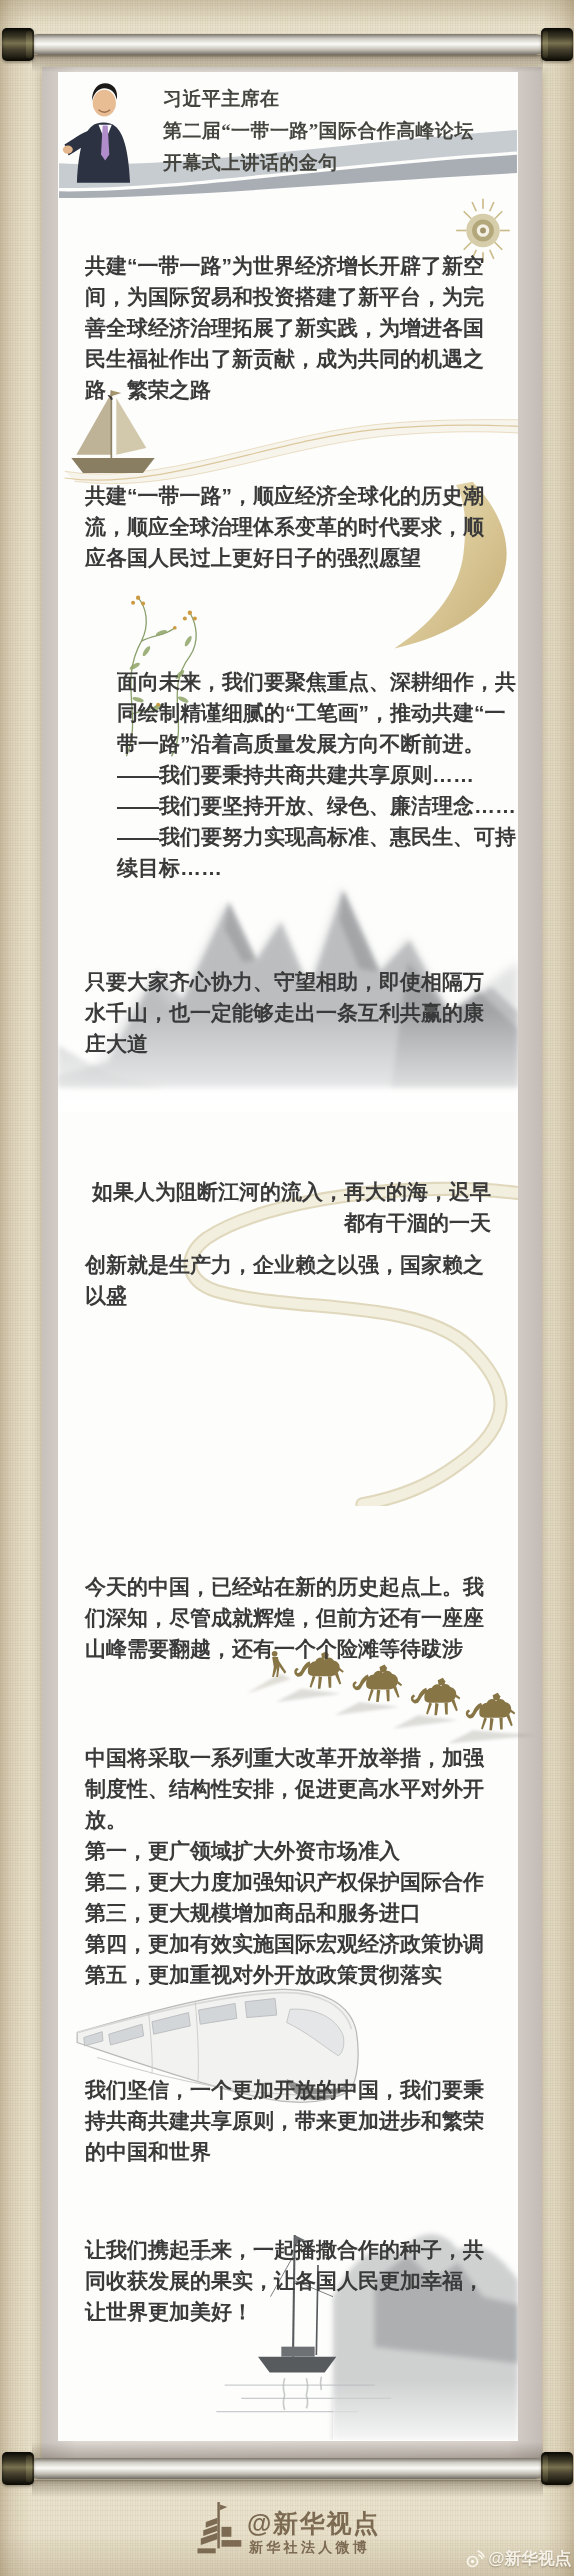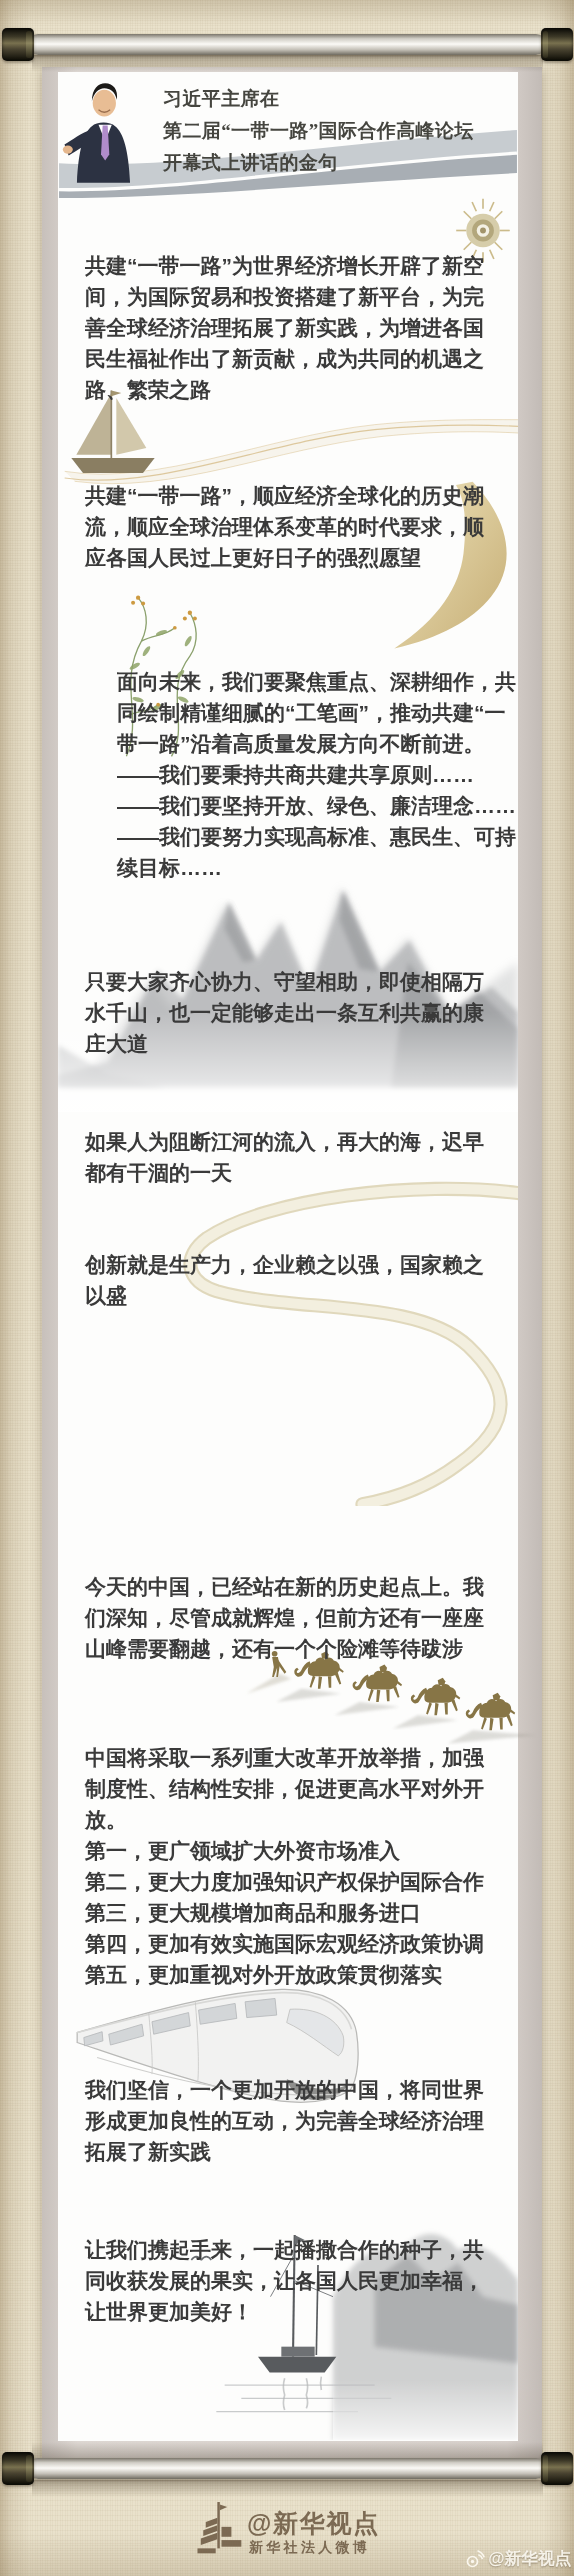--- a/index.html
+++ b/index.html
@@ -253,30 +253,30 @@
     <rect x="330" y="240" width="222" height="72" fill="url(#fog2)" opacity=".8"></rect>
   </svg>
 
   <div class="quote" style="top:250px;">共建“一带一路”为世界经济增长开辟了新空间，为国际贸易和投资搭建了新平台，为完善全球经济治理拓展了新实践，为增进各国民生福祉作出了新贡献，成为共同的机遇之路、繁荣之路</div>
   <div class="quote" style="top:480px;">共建“一带一路”，顺应经济全球化的历史潮流，顺应全球治理体系变革的时代要求，顺应各国人民过上更好日子的强烈愿望</div>
   <div class="quote" style="top:666px;margin-left:32px;">面向未来，我们要聚焦重点、深耕细作，共同绘制精谨细腻的“工笔画”，推动共建“一带一路”沿着高质量发展方向不断前进。
 ——我们要秉持共商共建共享原则……
 ——我们要坚持开放、绿色、廉洁理念……
 ——我们要努力实现高标准、惠民生、可持续目标……</div>
   <div class="quote" style="top:966px;">只要大家齐心协力、守望相助，即使相隔万水千山，也一定能够走出一条互利共赢的康庄大道</div>
-  <div class="quote" style="top:1126px;">如果人为阻断江河的流入，再大的海，迟早都有干涸的一天</div>
+  <div class="quote" style="top:1176px;text-align:right;">如果人为阻断江河的流入，再大的海，迟早都有干涸的一天</div>
   <div class="quote" style="top:1249px;">创新就是生产力，企业赖之以强，国家赖之以盛</div>
   <div class="quote" style="top:1564px;margin-top:7px;">今天的中国，已经站在新的历史起点上。我们深知，尽管成就辉煌，但前方还有一座座山峰需要翻越，还有一个个险滩等待跋涉</div>
   <div class="quote" style="top:1742px;">中国将采取一系列重大改革开放举措，加强制度性、结构性安排，促进更高水平对外开放。
 第一，更广领域扩大外资市场准入
 第二，更大力度加强知识产权保护国际合作
 第三，更大规模增加商品和服务进口
 第四，更加有效实施国际宏观经济政策协调
 第五，更加重视对外开放政策贯彻落实</div>
-  <div class="quote" style="top:2074px;">我们坚信，一个更加开放的中国，将同世界形成更加良性的互动，为完善全球经济治理拓展了新实践</div>
+  <div class="quote" style="top:2074px;">我们坚信，一个更加开放的中国，我们要秉持共商共建共享原则，带来更加进步和繁荣的中国和世界</div>
   <div class="quote" style="top:2234px;">让我们携起手来，一起播撒合作的种子，共同收获发展的果实，让各国人民更加幸福，让世界更加美好！</div>
 
   <div class="rodshadow" style="top:55px;"></div>
   <div class="rod" style="top:34px;"></div>
   <div class="knob kl" style="left:1.7px;top:28px;"></div>
   <div class="knob kr" style="left:541px;top:28px;"></div>
 
   <div class="rodshadow up" style="top:2442px;"></div>
   <div class="rod" style="top:2458px;"></div>
   <div class="knob kl" style="left:1.7px;top:2452px;"></div>

